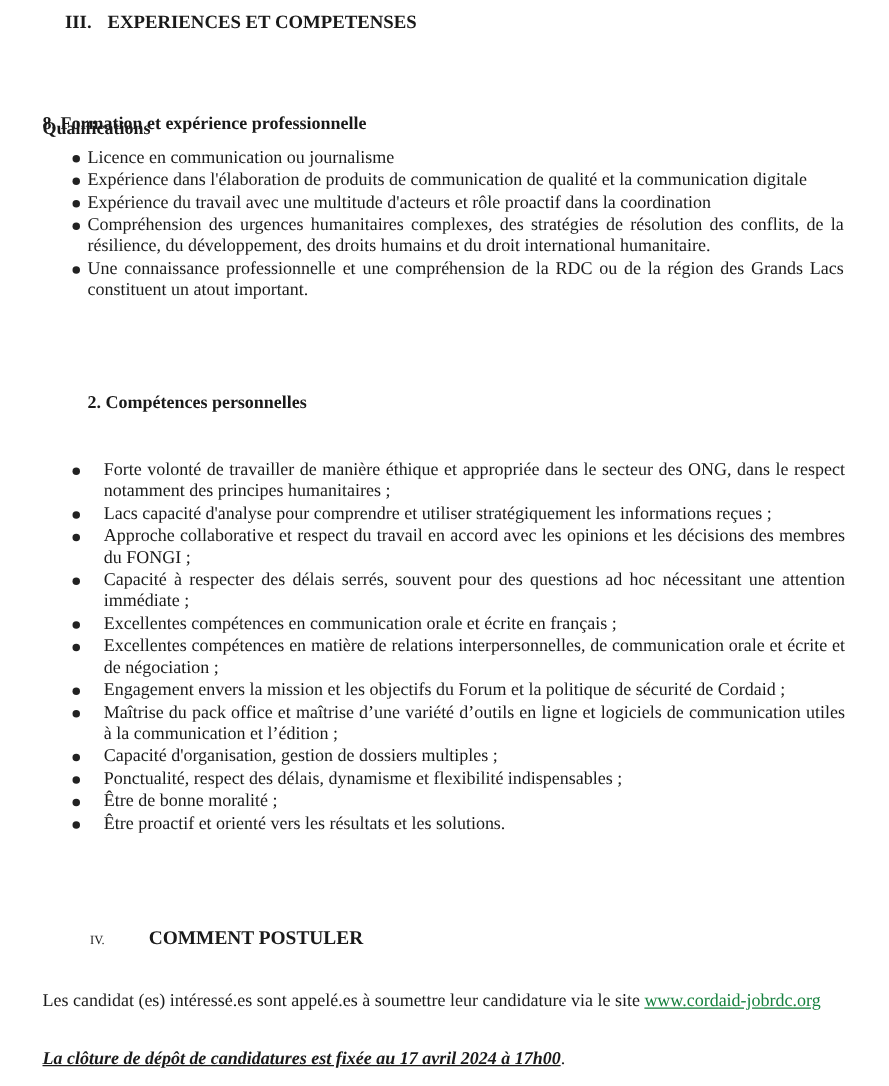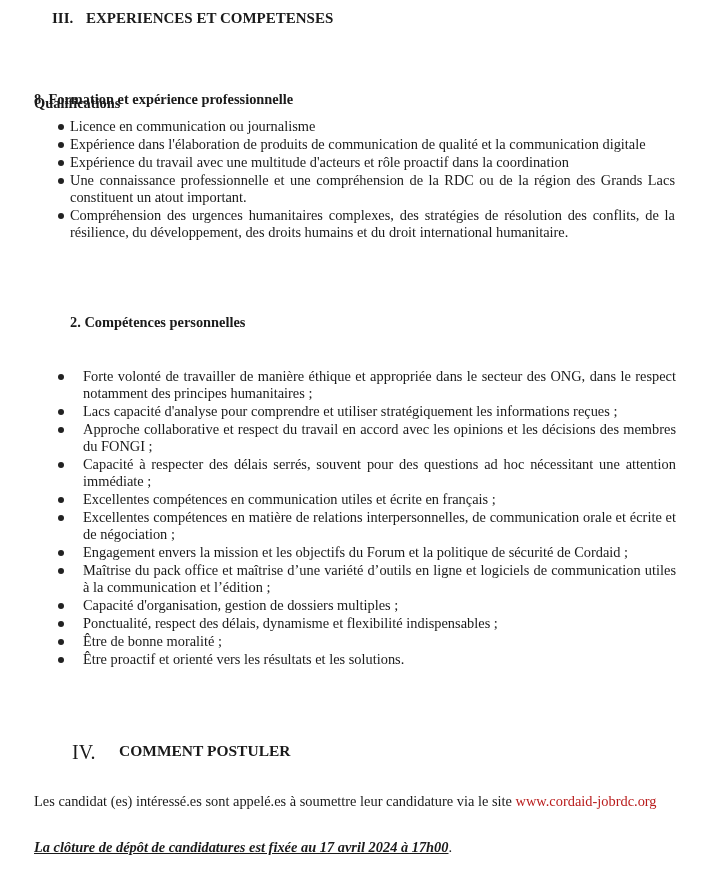--- a/index.html
+++ b/index.html
@@ -11,62 +11,62 @@
   .abs { position: absolute; }
   .h-section { font-weight: bold; font-size: 15px; }
   .roman { position: absolute; }
   .bold { font-weight: bold; }
   ul.list { list-style: none; margin: 0; padding: 0; position: absolute; }
   ul.list li { position: relative; text-align: justify; }
   ul.q li { padding-left: 12px; margin-bottom: 1px; }
   ul.q li .dot { position: absolute; left: 0; top: 6px; width: 6px; height: 6px; border-radius: 50%; background: #222; }
   ul.c li { padding-left: 27px; margin-bottom: 1px; }
   ul.c li .dot { position: absolute; left: 2px; top: 6px; width: 6px; height: 6px; border-radius: 50%; background: #222; }
-  .link { color: #b91c1c; }
+  .link { color: #15803d; text-decoration: underline; }
   .closing { font-weight: bold; font-style: italic; text-decoration: underline; margin-top: 44px; }
 </style>
 </head>
 <body>
 
 <div class="abs h-section" style="left:52px; top:10px;">
   <span class="roman" style="left:0; top:0;">III.</span>
   <span style="position:absolute; left:34px; top:0; white-space:nowrap;">EXPERIENCES ET COMPETENSES</span>
 </div>
 
 <div class="abs bold" style="left:34px; top:63px;margin-top:32px;">Qualifications</div>
 
 <div class="abs bold" style="left:34px; top:91px;">8. Formation et expérience professionnelle</div>
 
 <ul class="list q" style="left:58px; top:118px; width:617px;">
   <li><span class="dot"></span><span>Licence en communication ou journalisme</span></li>
   <li><span class="dot"></span><span>Expérience dans l'élaboration de produits de communication de qualité et la communication digitale</span></li>
   <li><span class="dot"></span><span>Expérience du travail avec une multitude d'acteurs et rôle proactif dans la coordination</span></li>
+  <li><span class="dot"></span><span>Compréhension des urgences humanitaires complexes, des stratégies de résolution des conflits, de la résilience, du développement, des droits humains et du droit international humanitaire.</span></li>
   <li><span class="dot"></span><span>Une connaissance professionnelle et une compréhension de la RDC ou de la région des Grands Lacs constituent un atout important.</span></li>
-  <li><span class="dot"></span><span>Compréhension des urgences humanitaires complexes, des stratégies de résolution des conflits, de la résilience, du développement, des droits humains et du droit international humanitaire.</span></li>
 </ul>
 
 <div class="abs bold" style="left:34px; top:314px;margin-left:36px;">2. Compétences personnelles</div>
 
 <ul class="list c" style="left:56px; top:368px; width:620px;">
   <li><span class="dot"></span><span>Forte volonté de travailler de manière éthique et appropriée dans le secteur des ONG, dans le respect notamment des principes humanitaires ;</span></li>
   <li><span class="dot"></span><span>Lacs capacité d'analyse pour comprendre et utiliser stratégiquement les informations reçues ;</span></li>
   <li><span class="dot"></span><span>Approche collaborative et respect du travail en accord avec les opinions et les décisions des membres du FONGI ;</span></li>
   <li><span class="dot"></span><span>Capacité à respecter des délais serrés, souvent pour des questions ad hoc nécessitant une attention immédiate ;</span></li>
-  <li><span class="dot"></span><span>Excellentes compétences en communication utiles et écrite en français ;</span></li>
+  <li><span class="dot"></span><span>Excellentes compétences en communication orale et écrite en français ;</span></li>
   <li><span class="dot"></span><span>Excellentes compétences en matière de relations interpersonnelles, de communication orale et écrite et de négociation ;</span></li>
   <li><span class="dot"></span><span>Engagement envers la mission et les objectifs du Forum et la politique de sécurité de Cordaid ;</span></li>
   <li><span class="dot"></span><span>Maîtrise du pack office et maîtrise d’une variété d’outils en ligne et logiciels de communication utiles à la communication et l’édition ;</span></li>
   <li><span class="dot"></span><span>Capacité d'organisation, gestion de dossiers multiples ;</span></li>
   <li><span class="dot"></span><span>Ponctualité, respect des délais, dynamisme et flexibilité indispensables ;</span></li>
   <li><span class="dot"></span><span>Être de bonne moralité ;</span></li>
   <li><span class="dot"></span><span>Être proactif et orienté vers les résultats et les solutions.</span></li>
 </ul>
 
 <div class="abs" style="left:72px; top:742px; width:300px; height:20px;">
-  <span style="position:absolute; left:0; top:2px; font-size:20px;">IV.</span>
+  <span style="position:absolute; left:0; top:2px; font-size:10px;">IV.</span>
   <span style="position:absolute; left:47px; top:0; font-weight:bold; font-size:15.5px; white-space:nowrap;">COMMENT POSTULER</span>
 </div>
 
 <div class="abs" style="left:34px; top:793px; white-space:nowrap;">
   <span>Les candidat (es) intéressé.es sont appelé.es à soumettre leur candidature via le site </span><a class="link">www.cordaid-jobrdc.org</a>
 </div>
 
 <div class="abs" style="left:34px; top:839px; white-space:nowrap;">
   <span class="closing">La clôture de dépôt de candidatures est fixée au 17 avril 2024 à 17h00</span><span>.</span>
 </div>

